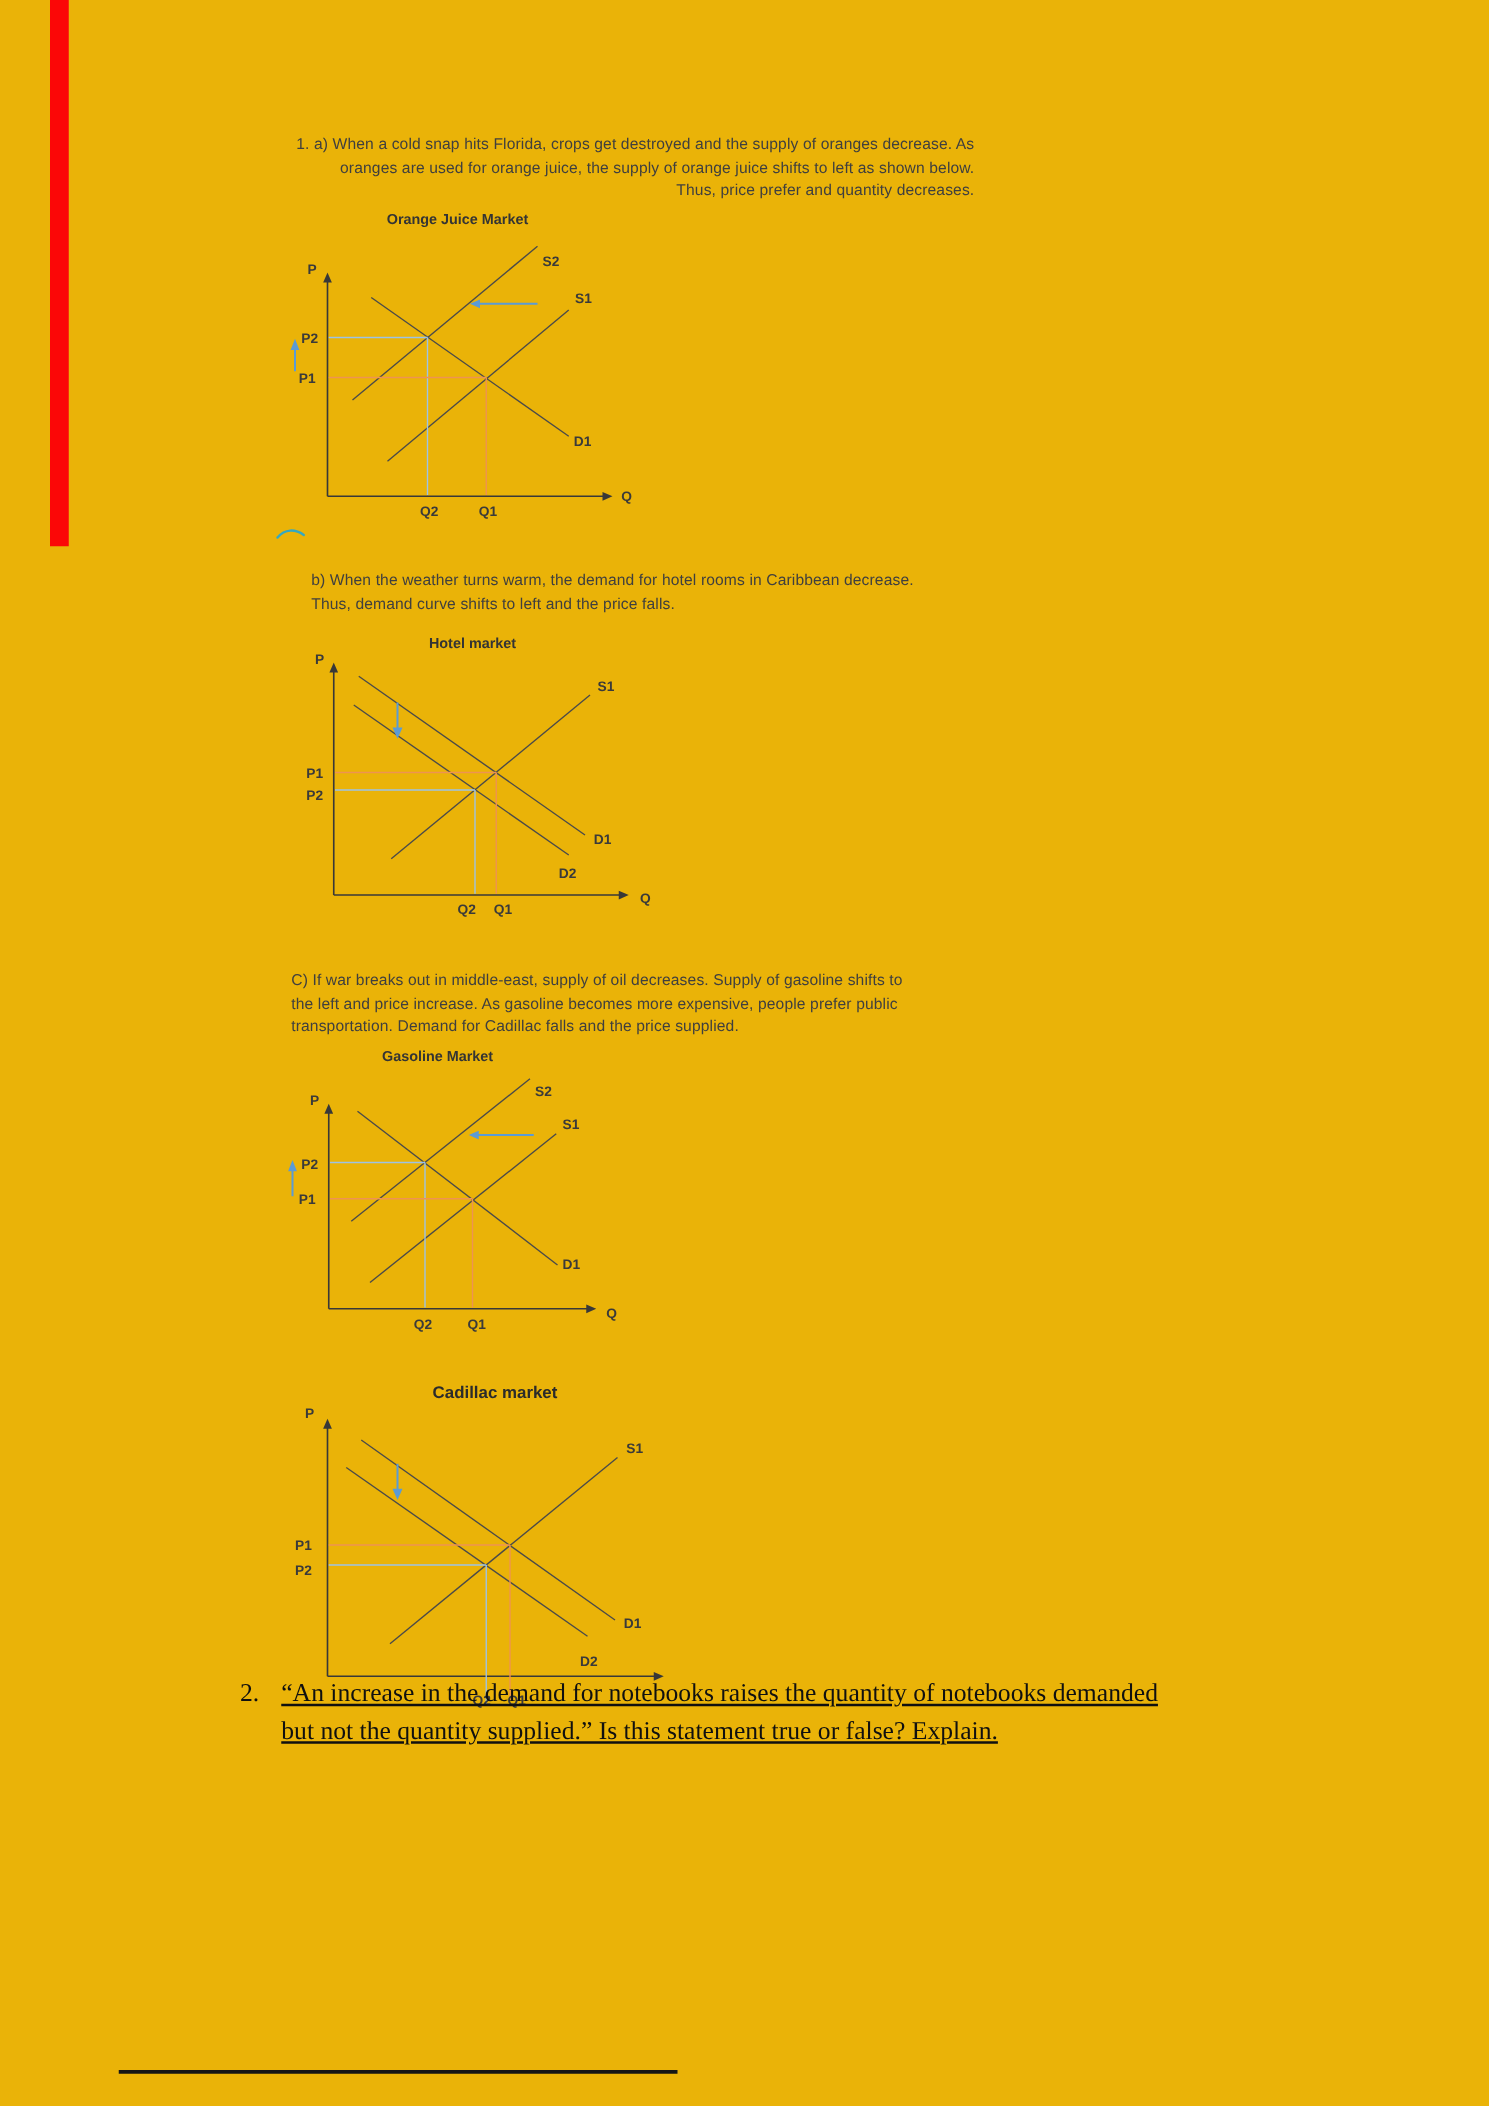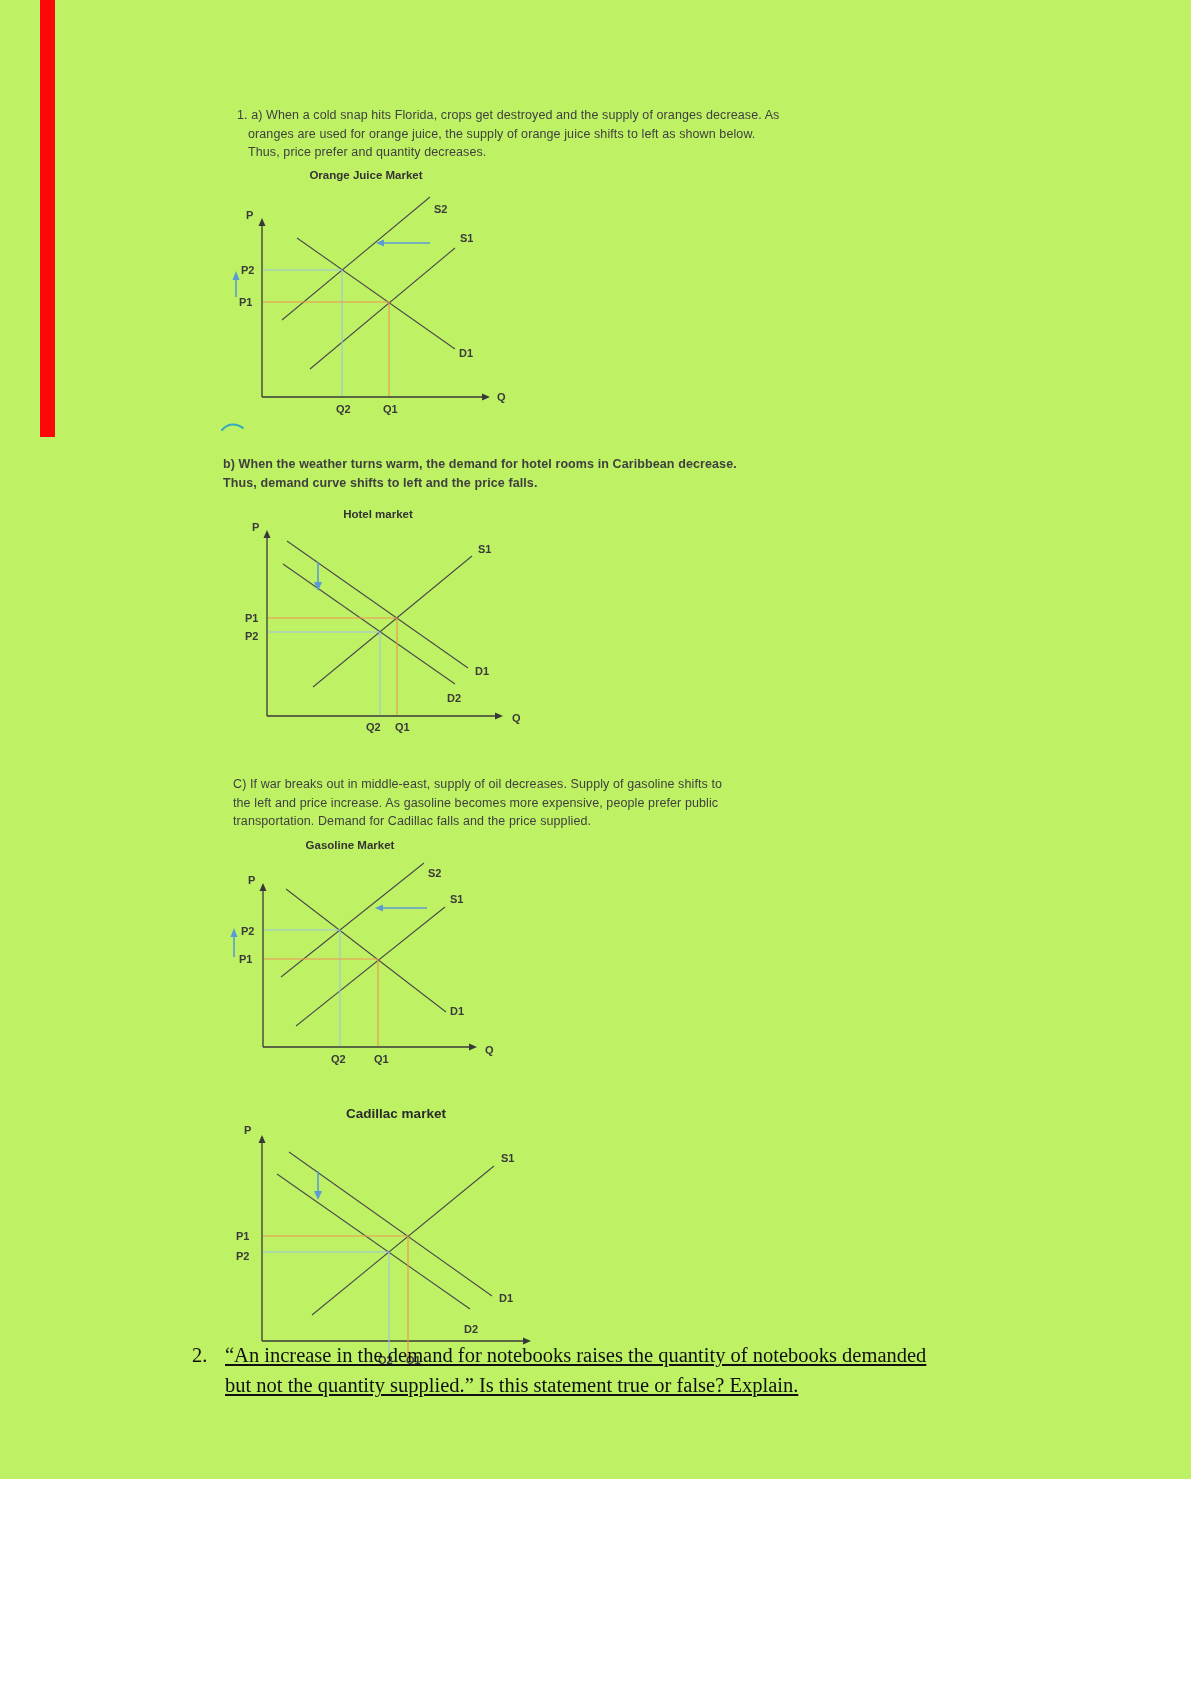--- a/index.html
+++ b/index.html
@@ -1,22 +1,22 @@
 <!DOCTYPE html>
 <html><head>
 <meta charset="utf-8">
 <style>
   html,body { margin:0; padding:0; background:#ffffff; }
   .page {
-    position:relative; width:1191px; height:1479px; background:#bef264;
+    position:relative; width:1191px; height:1685px; background:#eab308;
     font-family:"Liberation Sans", sans-serif; overflow:hidden;
   }
   .red-stripe { position:absolute; left:40px; top:0px; width:15px; height:437px; background:#fb0707; }
   .body-text { position:absolute; font-size:12.5px; color:#3f3f3f; line-height:18.5px; letter-spacing:0.1px; }
-  .body-text .indent { padding-left:11px; }
+  .body-text .indent { padding-left:11px;text-align:right; }
   .chart-svg { position:absolute; }
   svg text { font-family:"Liberation Sans", sans-serif; font-size:11px; font-weight:600; fill:#3a3a3a; }
   svg text.chart-title { font-size:11.5px; font-weight:700; fill:#343434; }
   svg text.chart-title-lg { font-size:13.5px; font-weight:700; fill:#2b2b2b; }
   .axis { stroke:#383838; stroke-width:1.3; fill:none; }
   .axis-head { fill:#383838; }
   .curve { stroke:#4a4a4a; stroke-width:1.1; fill:none; }
   .ref-blue { stroke:#9dc3e6; stroke-width:1.1; fill:none; }
   .ref-orange { stroke:#ee9352; stroke-width:1.1; fill:none; }
   .shift { stroke:#5b9bd5; stroke-width:1.6; fill:none; }
@@ -71,21 +71,21 @@
     <text x="239" y="306">P1</text>
     <text x="336" y="413">Q2</text>
     <text x="383" y="413">Q1</text>
 
     <line class="shift" x1="236" y1="297" x2="236" y2="278"></line>
     <polygon class="shift-head" points="236,271 232.5,280 239.5,280"></polygon>
 
     <path class="squiggle" d="M222 430 C 228 423, 236 423, 243 428"></path>
   </svg>
 
-  <div class="body-text" style="left:223px; top:455px;font-weight:bold;">
+  <div class="body-text" style="left:249px; top:455px;">
     <div>b) When the weather turns warm, the demand for hotel rooms in Caribbean decrease.</div>
     <div>Thus, demand curve shifts to left and the price falls.</div>
   </div>
 
   <svg class="chart-svg" style="left:230px; top:500px;" width="300" height="245" viewBox="230 500 300 245">
     <text class="chart-title" x="378" y="518" text-anchor="middle">Hotel market</text>
     <text x="252" y="531">P</text>
     <line class="axis" x1="267" y1="536" x2="267" y2="716"></line>
     <polygon class="axis-head" points="267,530 263.5,538 270.5,538"></polygon>
     <line class="axis" x1="267" y1="716" x2="497" y2="716"></line>

